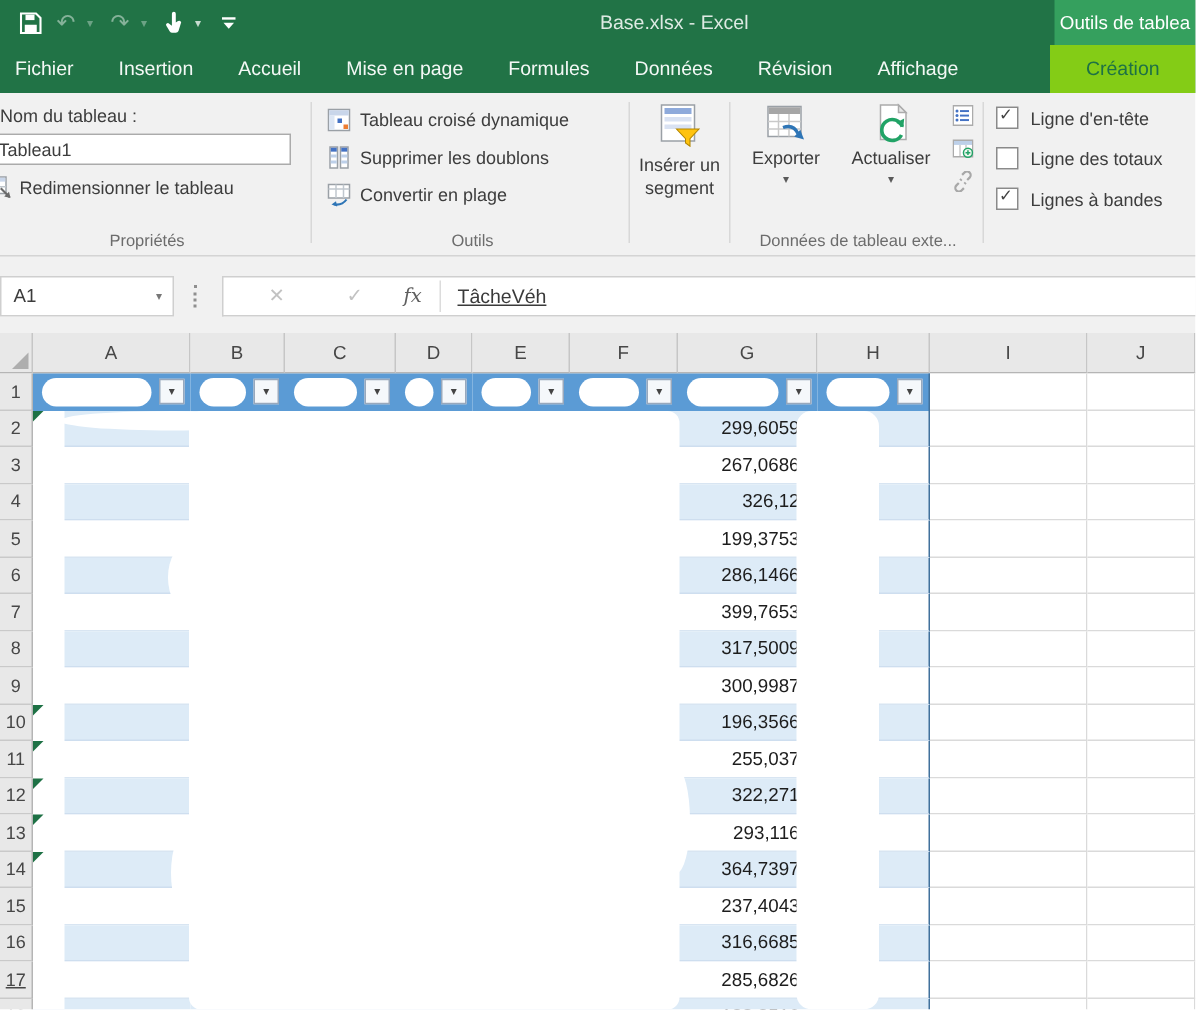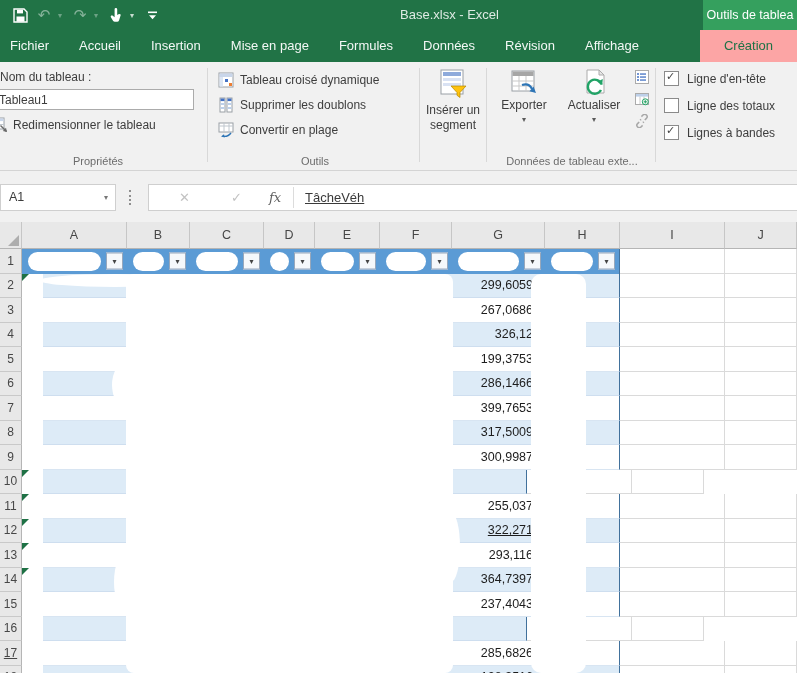--- a/index.html
+++ b/index.html
@@ -14,21 +14,21 @@
   .dim{opacity:.45;}
   .qat-caret{font-family:"DejaVu Sans",sans-serif;font-size:8px;color:rgba(255,255,255,.75);width:8px;}
   .title{position:absolute;left:400px;top:0;height:30px;line-height:30px;color:rgba(255,255,255,.85);font-size:13px;}
   .ctx-header{position:absolute;left:703px;top:0;width:94px;height:30px;background:#35A05E;color:#fff;
               font-size:12.5px;line-height:30px;text-align:center;white-space:nowrap;overflow:hidden;}
   
   .tabstrip{position:absolute;left:0;top:30px;width:797px;height:32px;background:#217346;}
   #tabs{display:flex;height:32px;}
   .tab{padding:0 15px;line-height:32px;color:rgba(255,255,255,.95);font-size:13px;white-space:nowrap;}
   .tab:first-child{padding-left:10px;}
-  .tab.active{position:absolute;right:0;top:0;width:97px;padding:0;text-align:center;background:#fca5a5;color:#1E7145;}
+  .tab.active{position:absolute;right:0;top:0;width:97px;padding:0;text-align:center;background:#84cc16;color:#1E7145;}
   
   .ribbon{position:absolute;left:0;top:62px;width:797px;height:108px;background:#F1F1F1;overflow:hidden;}
   .rsep{position:absolute;top:6px;bottom:8px;width:1px;background:#D8D8D8;}
   .rgroup{position:absolute;top:0;height:108px;}
   .glabel{position:absolute;bottom:3px;left:0;width:100%;text-align:center;font-size:11px;color:#6C6C6C;white-space:nowrap;}
   .g1{left:-10px;width:216px;}
   .g1 .lbl{position:absolute;left:10px;top:8px;font-size:12px;}
   .g1 .tname{position:absolute;left:0;top:27px;width:204px;height:21px;background:#fff;border:1px solid #ABABAB;
              font-size:12px;line-height:21px;padding-left:8px;box-sizing:border-box;}
   .g1 .resize{position:absolute;left:2px;top:55px;display:flex;align-items:center;gap:5px;font-size:12px;white-space:nowrap;}
@@ -119,22 +119,22 @@
         </svg>
     </span>
   </div>
   <div class="title">Base.xlsx - Excel</div>
   <div class="ctx-header">Outils de tablea</div>
 </div>
 
 <div class="tabstrip">
   <div id="tabs">
       <div class="tab">Fichier</div>
+      <div class="tab">Insertion</div>
       <div class="tab">Accueil</div>
-      <div class="tab">Insertion</div>
       <div class="tab">Mise en page</div>
       <div class="tab">Formules</div>
       <div class="tab">Données</div>
       <div class="tab">Révision</div>
       <div class="tab">Affichage</div>
     </div>
 <div class="tab active">Création</div>
   </div>
 
 <div class="ribbon">
@@ -485,20 +485,21 @@
       <div class="grid-row body-row">
         <div class="cell row-h" style="width: 22px;">10</div>
         <div class="cell band" style="width: 105px;">
           <span class="err-tri"></span>
         </div>
         <div class="cell band" style="width: 63px;"></div>
         <div class="cell band" style="width: 74px;"></div>
         <div class="cell band" style="width: 51px;"></div>
         <div class="cell band" style="width: 65px;"></div>
         <div class="cell band" style="width: 72px;"></div>
+        <div class="cell band num" style="width: 93px;">196,3566</div>
         <div class="cell band tbl-right" style="width: 75px;"></div>
         <div class="cell plain" style="width: 105px;"></div>
         <div class="cell plain" style="width: 72px;"></div>
       </div>
       <div class="grid-row body-row">
         <div class="cell row-h" style="width: 22px;">11</div>
         <div class="cell bandw" style="width: 105px;">
           <span class="err-tri"></span>
         </div>
         <div class="cell bandw" style="width: 63px;"></div>
@@ -514,21 +515,21 @@
       <div class="grid-row body-row">
         <div class="cell row-h" style="width: 22px; text-align: center;">12</div>
         <div class="cell band" style="width: 105px;">
           <span class="err-tri"></span>
         </div>
         <div class="cell band" style="width: 63px;"></div>
         <div class="cell band" style="width: 74px;"></div>
         <div class="cell band" style="width: 51px;"></div>
         <div class="cell band" style="width: 65px;"></div>
         <div class="cell band" style="width: 72px;"></div>
-        <div class="cell band num" style="width: 93px; text-decoration: underline;">322,271</div>
+        <div class="cell band num" style="width: 93px;">322,271</div>
         <div class="cell band tbl-right" style="width: 75px;"></div>
         <div class="cell plain" style="width: 105px;"></div>
         <div class="cell plain" style="width: 72px;"></div>
       </div>
       <div class="grid-row body-row">
         <div class="cell row-h" style="width: 22px;">13</div>
         <div class="cell bandw" style="width: 105px;">
           <span class="err-tri"></span>
         </div>
         <div class="cell bandw" style="width: 63px;"></div>
@@ -570,20 +571,21 @@
         <div class="cell plain" style="width: 72px;"></div>
       </div>
       <div class="grid-row body-row">
         <div class="cell row-h" style="width: 22px;">16</div>
         <div class="cell band" style="width: 105px;"></div>
         <div class="cell band" style="width: 63px;"></div>
         <div class="cell band" style="width: 74px;"></div>
         <div class="cell band" style="width: 51px;"></div>
         <div class="cell band" style="width: 65px;"></div>
         <div class="cell band" style="width: 72px;"></div>
+        <div class="cell band num" style="width: 93px;">316,6685</div>
         <div class="cell band tbl-right" style="width: 75px;"></div>
         <div class="cell plain" style="width: 105px;"></div>
         <div class="cell plain" style="width: 72px;"></div>
       </div>
       <div class="grid-row body-row">
         <div class="cell row-h" style="width: 22px; text-decoration: underline;">17</div>
         <div class="cell bandw" style="width: 105px;"></div>
         <div class="cell bandw" style="width: 63px;"></div>
         <div class="cell bandw" style="width: 74px;"></div>
         <div class="cell bandw" style="width: 51px;"></div>

